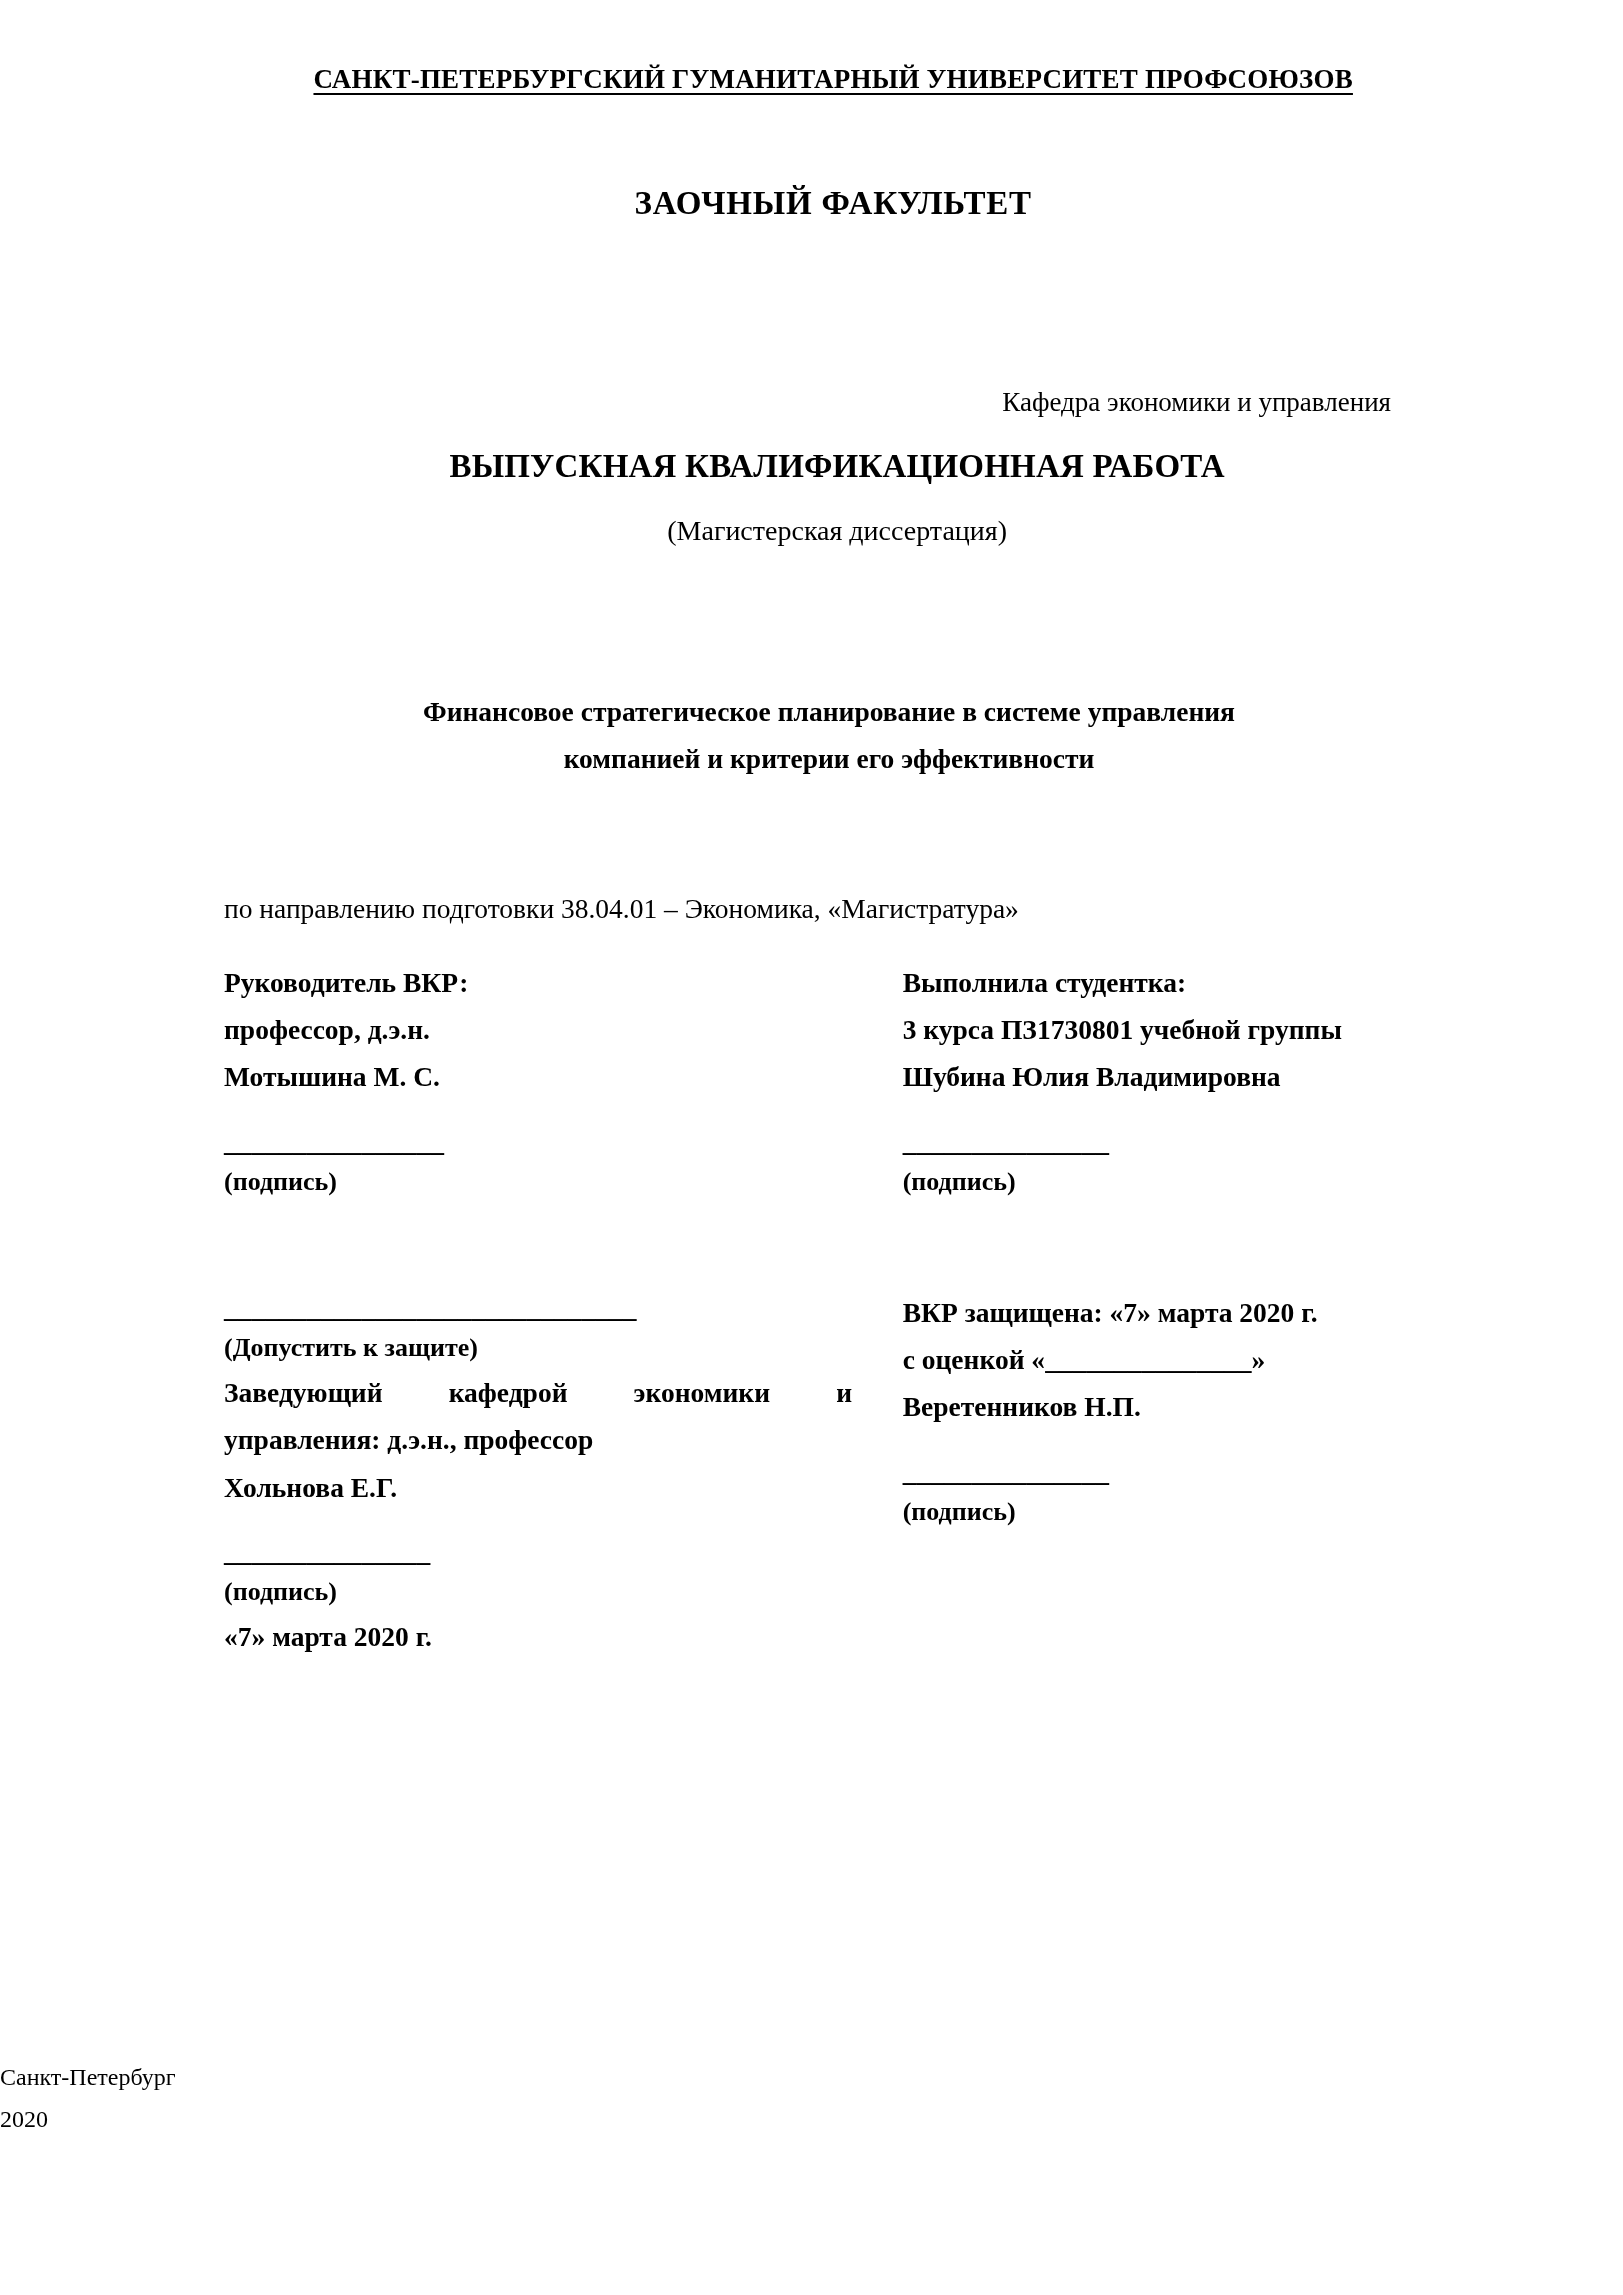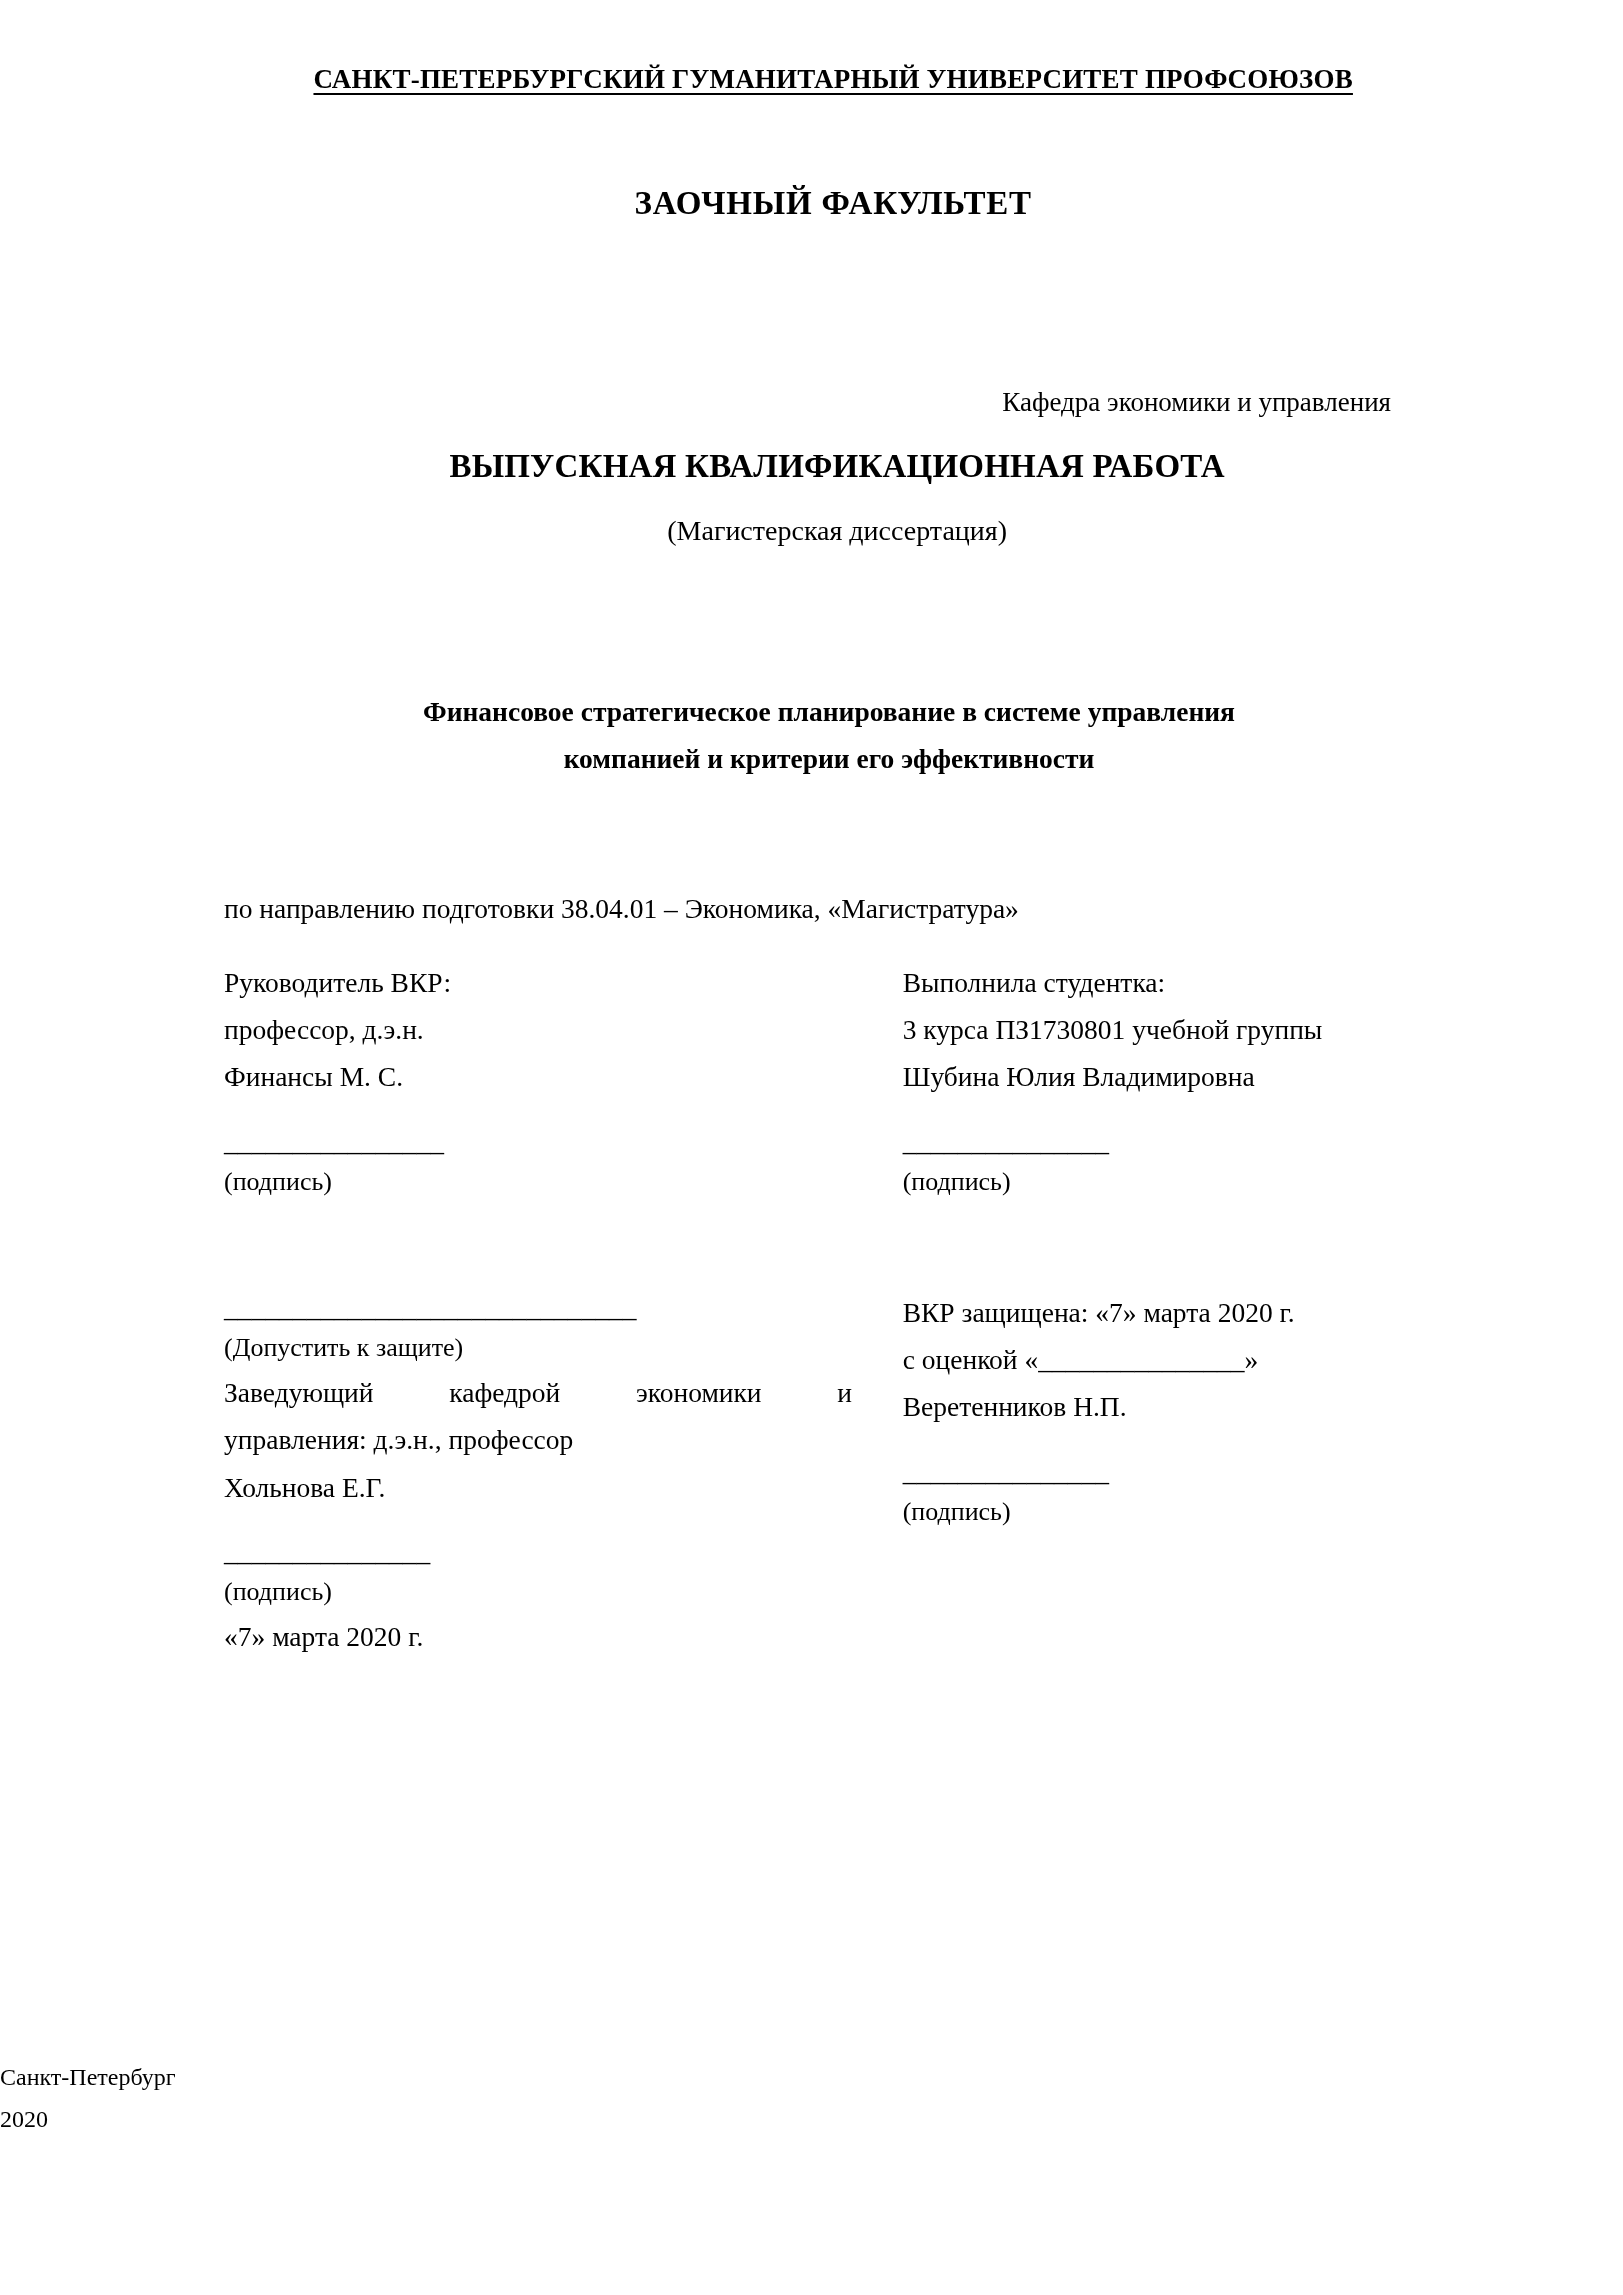--- a/index.html
+++ b/index.html
@@ -75,20 +75,21 @@
     font-size: 27.5px;
     line-height: 1.72;
     margin: 102px 0 0 0;
   }
   .program div { white-space: nowrap; }
 
   
   .cols {
     display: flex;
     margin-top: 27px;
+    font-weight: bold;
   }
   .col-left { width: 663px; flex: 0 0 663px; }
   .col-right { flex: 1 1 auto; padding-left: 15.7px; }
 
   .ln {
     font-size: 27.5px;
     line-height: 1.72;
     white-space: nowrap;
   }
   .ln.just {
@@ -145,21 +146,21 @@
   </div>
 
   <div class="program">
     <div>по направлению подготовки 38.04.01 – Экономика, «Магистратура»</div>
   </div>
 
   <div class="cols">
     <div class="col-left">
       <div class="ln">Руководитель ВКР:</div>
       <div class="ln">профессор, д.э.н.</div>
-      <div class="ln">Финансы М. С.</div>
+      <div class="ln">Мотышина М. С.</div>
       <div class="gap-sm"></div>
       <div class="rule">________________</div>
       <div class="sig-label">(подпись)</div>
     </div>
     <div class="col-right">
       <div class="ln">Выполнила студентка:</div>
       <div class="ln">3 курса ПЗ1730801 учебной группы</div>
       <div class="ln">Шубина Юлия Владимировна</div>
       <div class="gap-sm"></div>
       <div class="rule">_______________</div>

